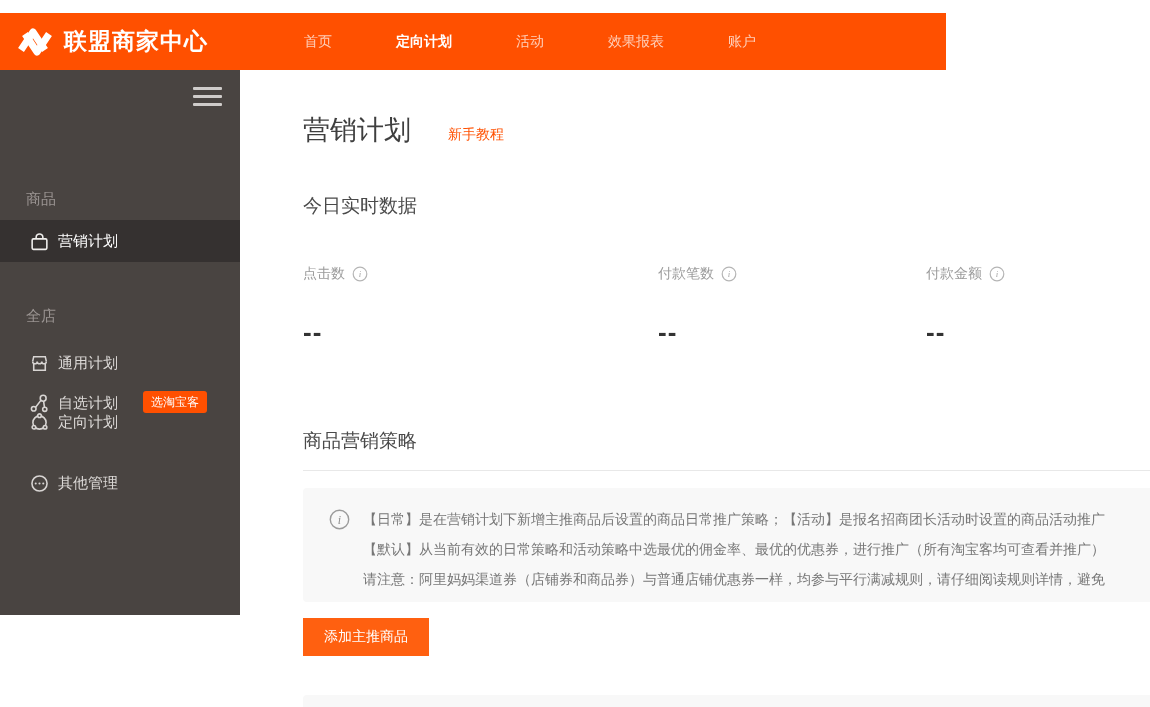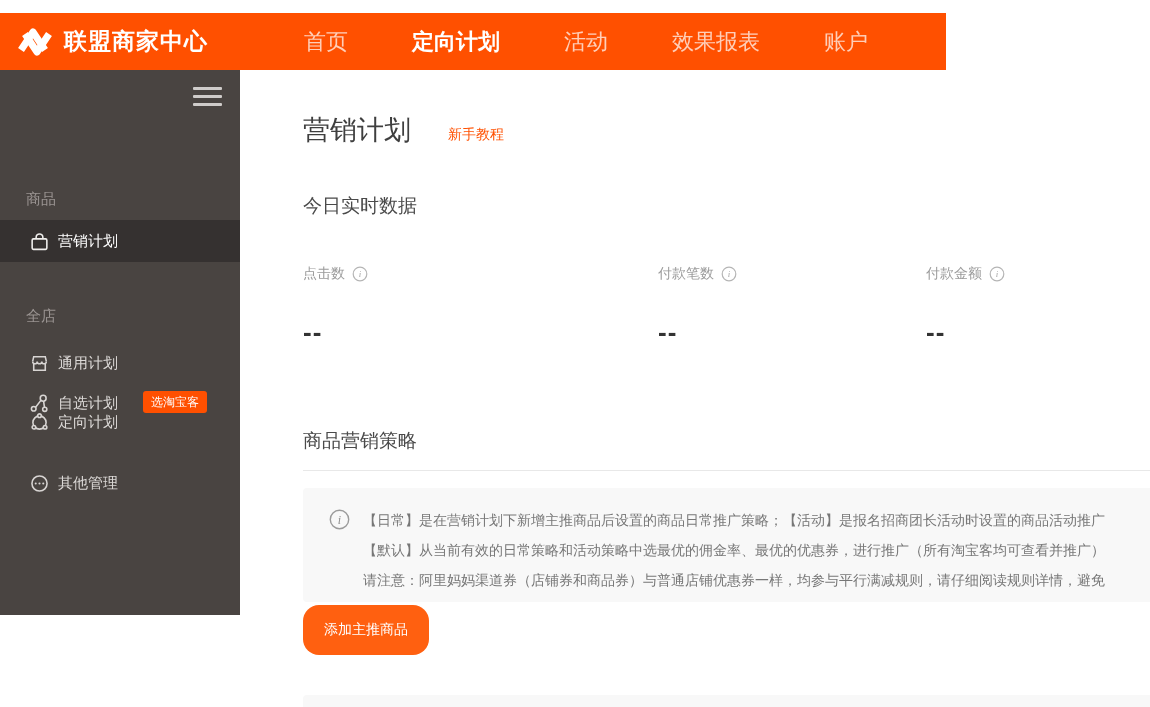--- a/index.html
+++ b/index.html
@@ -13,21 +13,21 @@
   
   .app-header {
     position: absolute; top: 0; left: 0; width: 946px; height: 57px;
     background: #FF5000; z-index: 20; margin-top: 13px;
   }
   .brand { position: absolute; left: 14px; top: 0; height: 57px; display: flex; align-items: center; }
   .brand-logo { width: 42px; height: 34px; margin-right: 8px; }
   .brand-name { color: #fff; font-size: 23px; font-weight: bold; letter-spacing: 1px; }
   .top-nav { position: absolute; left: 304px; top: 0; height: 57px; display: flex; align-items: center; }
   .top-nav .nav-item {
-    font-size: 22px; color: rgba(255,255,255,0.72); margin-right: 64px;
+    font-size: 14px; color: rgba(255,255,255,0.72); margin-right: 64px;
     cursor: pointer; white-space: nowrap;
   }
   .top-nav .nav-item.active { color: #ffffff; font-weight: bold; }
 
   
   .sidebar {
     position: absolute; left: 0; top: 57px; width: 240px; height: 558px;
     background: #494441;
   }
   .hamburger { position: absolute; right: 18px; top: 30px; width: 29px; cursor: pointer; }
@@ -64,26 +64,26 @@
   .stat .stat-label svg { margin-left: 7px; }
   .stat .stat-value { position: absolute; top: 52px; left: 0; font-size: 26px; font-weight: bold; color: #333; letter-spacing: 1px; }
 
   .divider { position: absolute; left: 63px; top: 413px; width: 1340px; border-top: 1px solid #e8e8e8; }
 
   .notice {
     position: absolute; left: 63px; top: 431px; width: 1340px; height: 114px;
     background: #f8f8f8; border-radius: 4px;
   }
   .notice-icon { position: absolute; left: 26px; top: 21px; }
-  .notice-lines { position: absolute; left: 60px; top: 17px; font-size: 14px; color: #777; line-height: 30px; white-space: nowrap; }
+  .notice-lines { position: absolute; left: 60px; top: 17px; font-size: 14px; color: #777; line-height: 30px; white-space: nowrap; font-family: Liberation Mono, monospace; }
 
   .add-btn {
-    position: absolute; left: 63px; top: 548px; height: 50px;
+    position: absolute; left: 63px; top: 561px; height: 38px;
     background: #FF6010; color: #fff; font-size: 14px;
-    border: none; border-radius: 16px; padding: 0 21px; cursor: pointer;
+    border: none; border-radius: 0; padding: 0 21px; cursor: pointer;
     font-family: inherit;
   }
 
   .bottom-block {
     position: absolute; left: 63px; top: 638px; width: 1340px; height: 60px;
     background: #f8f8f8; border-radius: 4px 4px 0 0;
   }
 </style>
 </head>
 <body>

